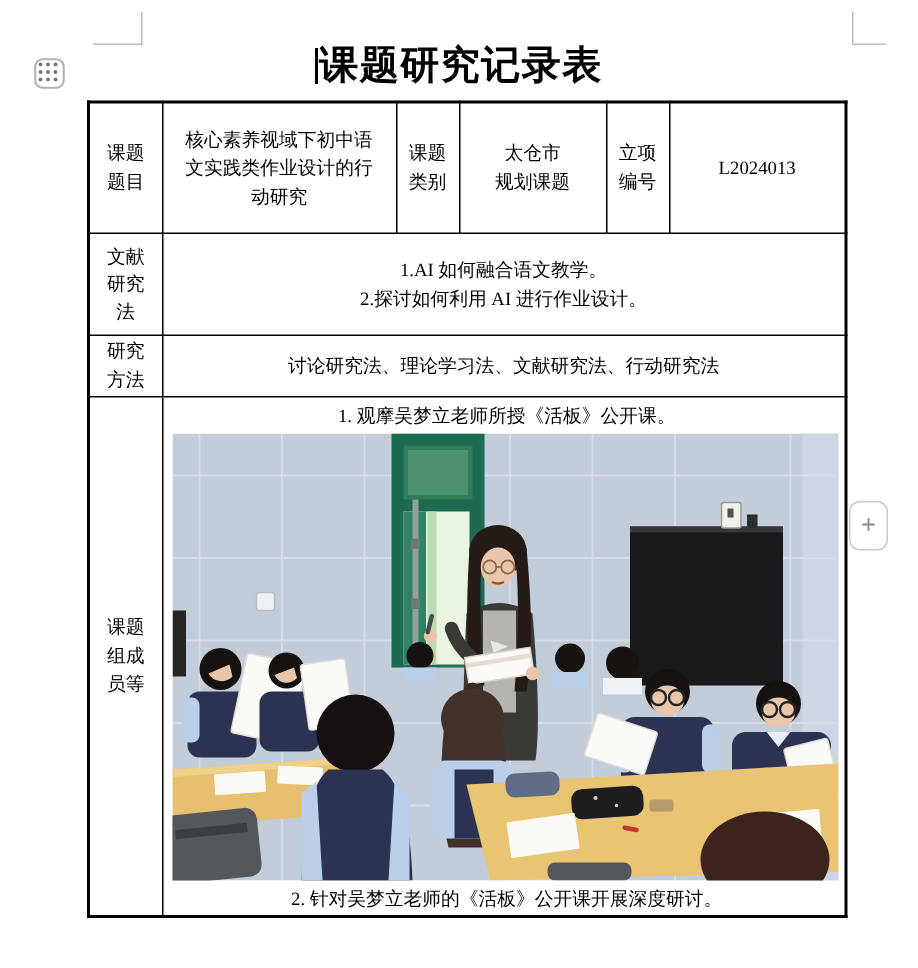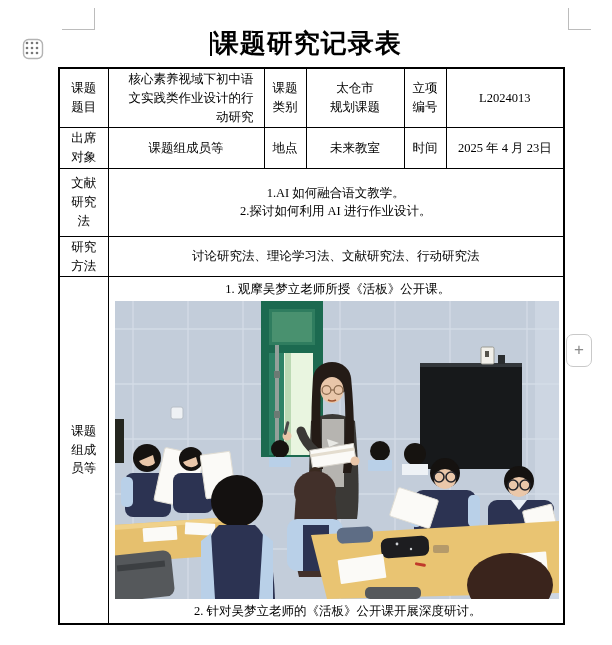--- a/index.html
+++ b/index.html
@@ -15,21 +15,21 @@
   .tbl-handle{position:absolute;left:18px;top:34px;width:28px;height:28px;cursor:move;}
   
   .doc-title{position:absolute;left:0;right:0;top:26px;text-align:center;font-size:26px;font-weight:bold;letter-spacing:1px;}
   .caret{display:inline-block;width:1.5px;height:24px;background:#000;vertical-align:-4px;margin-right:1px;}
   
   table.doc{position:absolute;left:58px;top:67px;border-collapse:collapse;table-layout:fixed;width:505px;
     font-size:12.5px;line-height:1.5;border:2px solid #000;}
   table.doc td{border:1px solid #000;padding:1px 2px;text-align:center;vertical-align:middle;overflow:hidden;}
   td.lblcell .lbl{width:2em;margin:0 auto;word-break:break-all;text-align:center;}
   td.left{text-align:left;padding-left:6px;}
-  .wrapc{padding:0 8px;word-break:break-all;text-align:right;}
+  .wrapc{padding:14px 8px;word-break:break-all;text-align:center;}
   tr.r1{height:54px;margin-top:44px;} tr.r2{height:36px;} tr.r3{height:32px;} tr.r4{height:68px;} tr.r5{height:37px;margin-top:32px;}
   td.proc-cell{padding:0;text-align:left;vertical-align:top;}
   .proc-line{padding:2px 2px 1px 6px;}
   .photo-wrap{margin:1px 0 1px 3px;line-height:0;}
   
   .insert-btn{position:absolute;left:566px;top:334px;width:24px;height:31px;border:1px solid #c9c9c9;border-radius:7px;
     background:#fff;color:#8a8a8a;font-size:17px;line-height:29px;text-align:center;cursor:pointer;
     font-family:"Liberation Sans","DejaVu Sans",sans-serif;}
 </style>
 </head>
@@ -78,34 +78,20 @@
           <div class="lbl">课题类别</div>
         </td>
     <td>
       <div>太仓市</div>
       <div>规划课题</div>
     </td>
     <td class="lblcell">
           <div class="lbl">立项编号</div>
         </td>
     <td><span>L2024013</span></td>
-  </tr>
-  <tr class="r2">
-    <td class="lblcell">
-          <div class="lbl">出席对象</div>
-        </td>
-    <td><span>课题组成员等</span></td>
-    <td class="lblcell">
-          <div class="lbl">地点</div>
-        </td>
-    <td><span>未来教室</span></td>
-    <td class="lblcell">
-          <div class="lbl">时间</div>
-        </td>
-    <td><span>2025 年 4 月 23日</span></td>
   </tr>
   <tr class="r4">
     <td class="lblcell">
           <div class="lbl">文献研究法</div>
         </td>
     <td class="left" colspan="5">
       <div>1.AI 如何融合语文教学。</div>
       <div>2.探讨如何利用 AI 进行作业设计。</div>
     </td>
   </tr>

